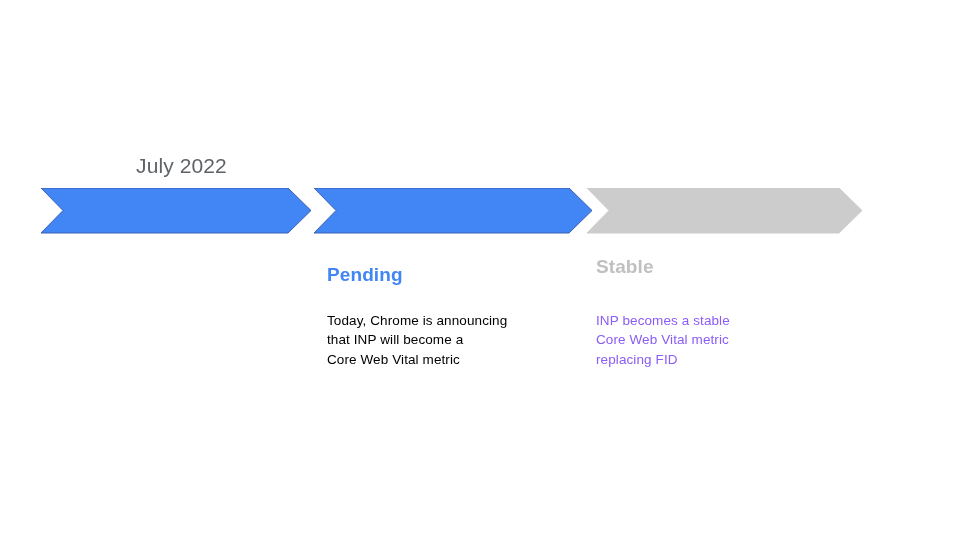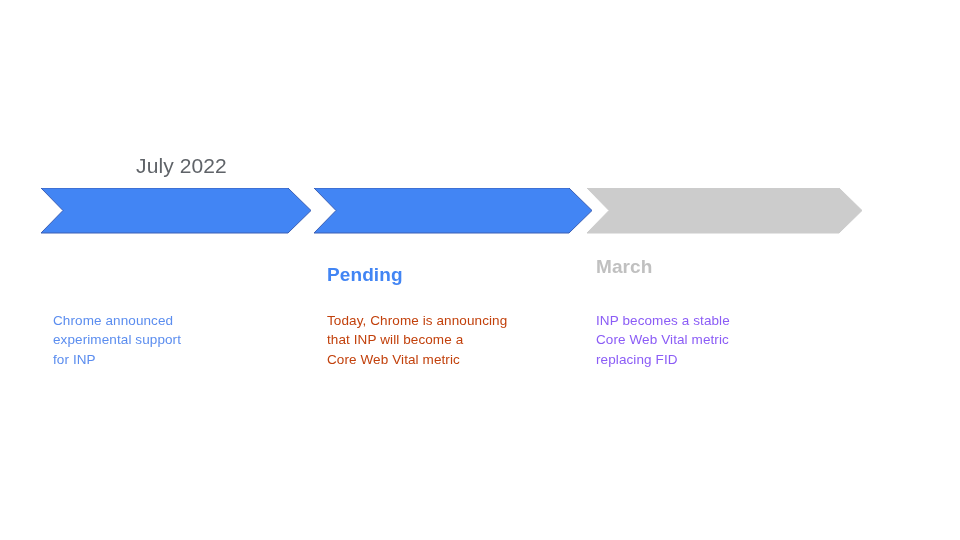--- a/index.html
+++ b/index.html
@@ -67,21 +67,21 @@
   .stage-desc {
     position: absolute;
     top: 311px;
     font-size: 13.5px;
     font-weight: 400;
     line-height: 19.4px;
     letter-spacing: 0.1px;
     white-space: pre-line;
   }
   .desc-1 { left: 53px;  width: 250px; color: #5b8def; }
-  .desc-2 { left: 327px; width: 255px; color: #c2410c; }
+  .desc-2 { left: 327px; width: 255px; color: #000000; }
   .desc-3 { left: 596px; width: 250px; color: #8b5cf6; }
 </style>
 </head>
 <body>
 
 <div id="timeline">
 
   <div class="date-label date-1">July 2022</div>
 
   <div class="chevron-band">
@@ -89,25 +89,22 @@
 
       <polygon points="41,0 288,0 311,22.5 288,45 41,45 63,22.5" fill="#4285f4" stroke="#3b5fb5" stroke-width="1" stroke-linejoin="miter"></polygon>
 
       <polygon points="314,0 569,0 592,22.5 569,45 314,45 336,22.5" fill="#4285f4" stroke="#3b5fb5" stroke-width="1" stroke-linejoin="miter"></polygon>
 
       <polygon points="587,0 839,0 862,22.5 839,45 587,45 609,22.5" fill="#cccccc" stroke="#cccccc" stroke-width="1" stroke-linejoin="miter"></polygon>
     </svg>
   </div>
 
   <div class="stage-heading head-2">Pending</div>
-  <div class="stage-heading head-3">March</div>
+  <div class="stage-heading head-3">Stable</div>
 
-  <div class="stage-desc desc-1">Chrome announced
-experimental support
-for INP</div>
   <div class="stage-desc desc-2">Today, Chrome is announcing
 that INP will become a
 Core Web Vital metric</div>
   <div class="stage-desc desc-3">INP becomes a stable
 Core Web Vital metric
 replacing FID</div>
 
 </div>
 
 </body></html>

